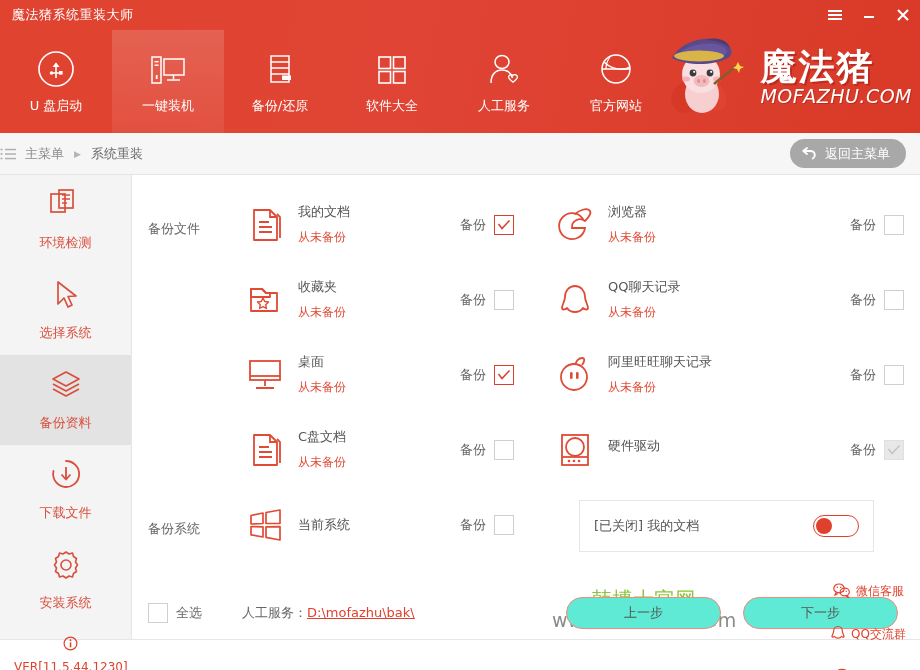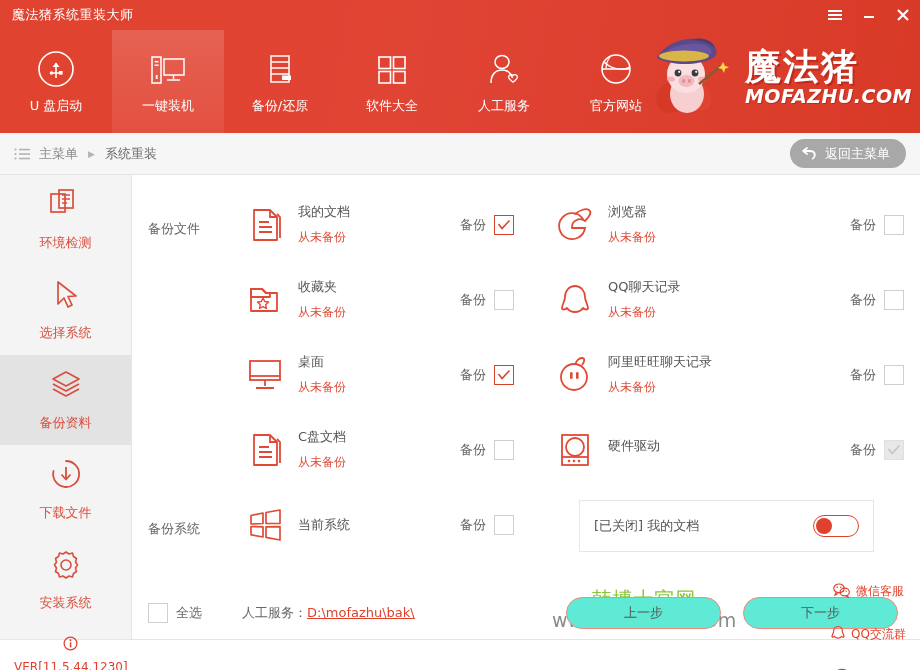--- a/index.html
+++ b/index.html
@@ -36,29 +36,29 @@
 
   
   .brand { position: absolute; right: 8px; top: 36px; display: flex; align-items: center; gap: 2px; }
   .brand-text { display: flex; flex-direction: column; align-items: flex-start; line-height: 1; }
   .brand-cn {
     font-size: 36px; font-weight: bold; color: #fff; letter-spacing: 2px;
     font-family: "DejaVu Sans", "Liberation Sans", sans-serif;
     text-shadow: 2px 2px 0 rgba(150,25,15,.45);
   }
   .brand-en {
-    font-size: 19px; font-weight: bold; color: #fff; font-style: italic;
+    font-size: 19px; font-weight: normal; color: #fff; font-style: italic;
     letter-spacing: .5px; margin-top: 2px;
     text-shadow: 1px 1px 0 rgba(150,25,15,.45);
   }
 
   
   .crumb-bar {
     position: relative; height: 42px; flex: 0 0 42px; background: #f6f6f6;
-    border-bottom: 1px solid #e4e4e4; display: flex; align-items: center; padding-left: 14px; gap: 8px;
+    border-bottom: 1px solid #e4e4e4; display: flex; align-items: center; padding-left: 0; gap: 8px;
   }
   .crumb-menu-icon { display: flex; align-items: center; }
   .crumb-txt { font-size: 13px; color: #8c8c8c; cursor: pointer; }
   .crumb-sep { font-size: 9px; color: #b4b4b4; padding: 0 2px; }
   .crumb-txt.cur { color: #6b6b6b; }
   .back-btn {
     position: absolute; right: 14px; top: 6px; height: 29px; padding: 0 16px 0 10px;
     background: #a8a8a8; border-radius: 15px; display: flex; align-items: center; gap: 7px;
     color: #fff; font-size: 13px; cursor: pointer;
   }

